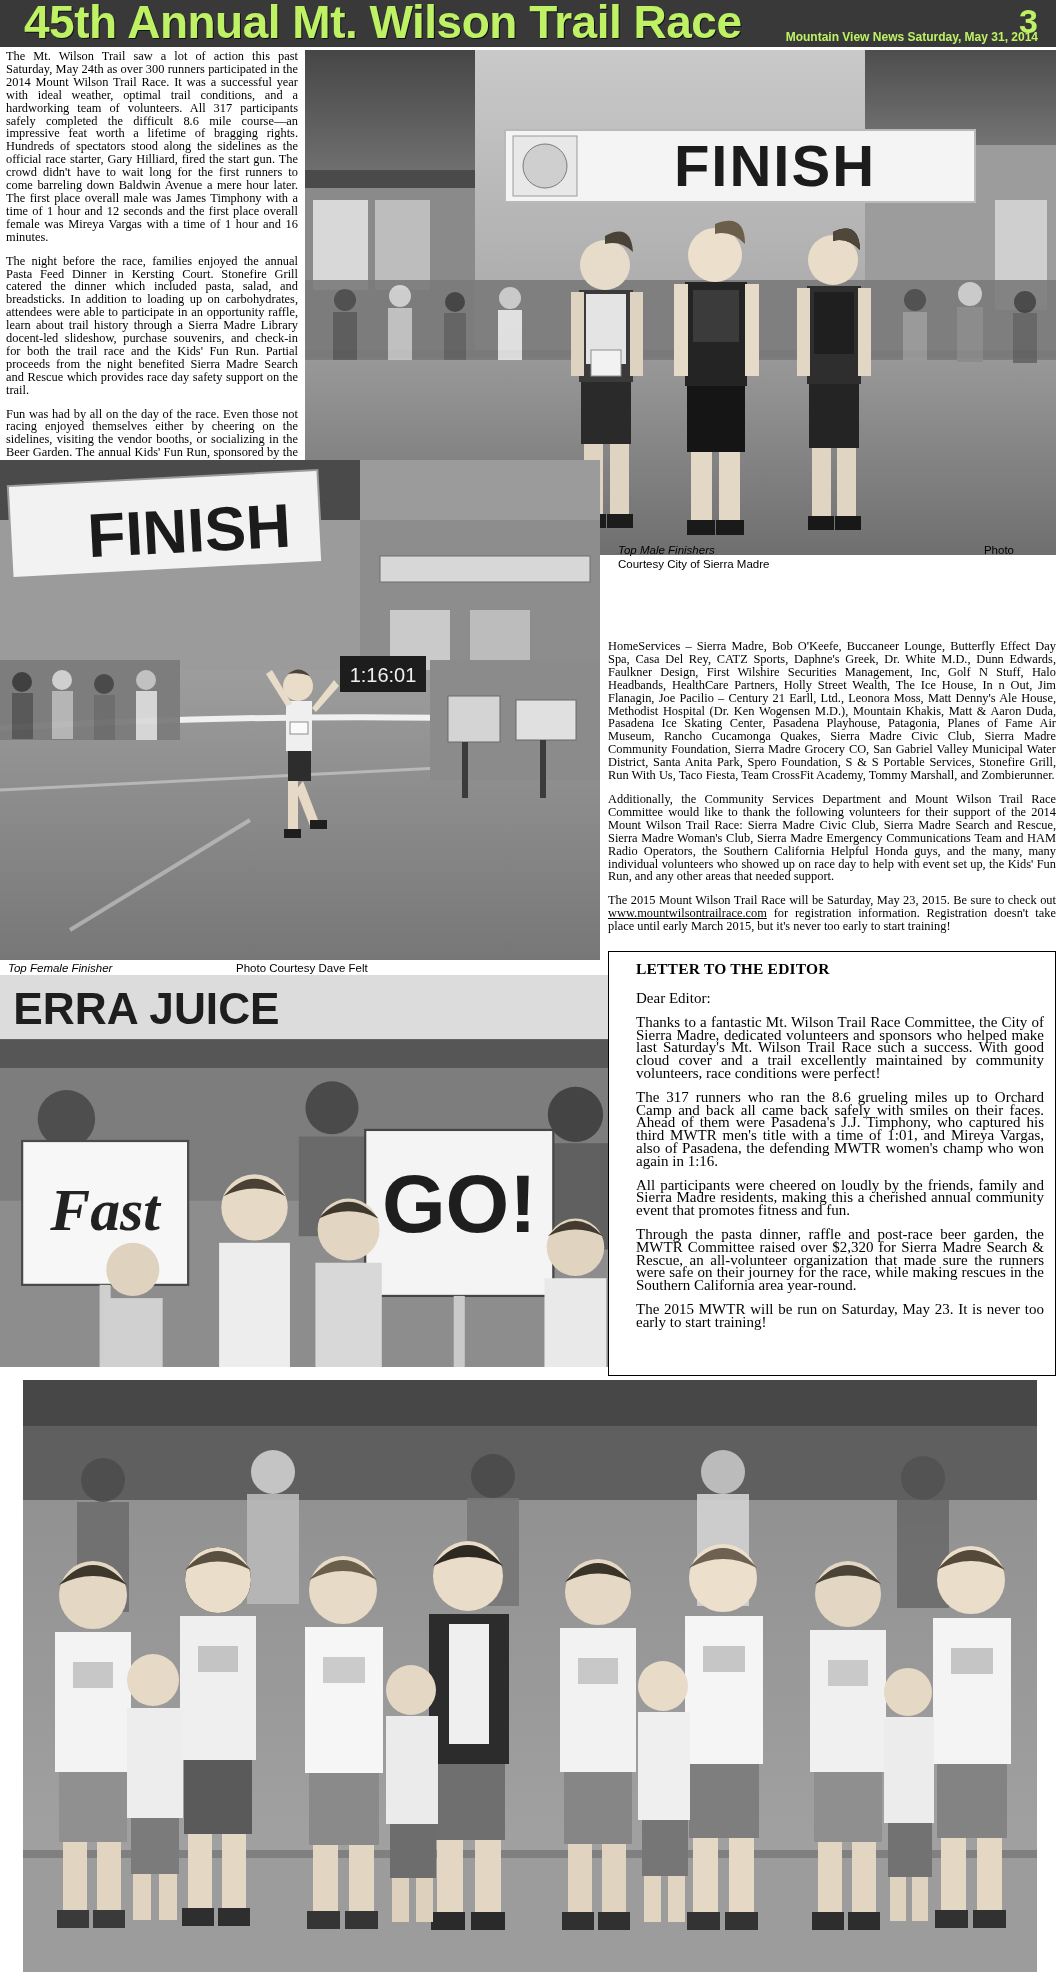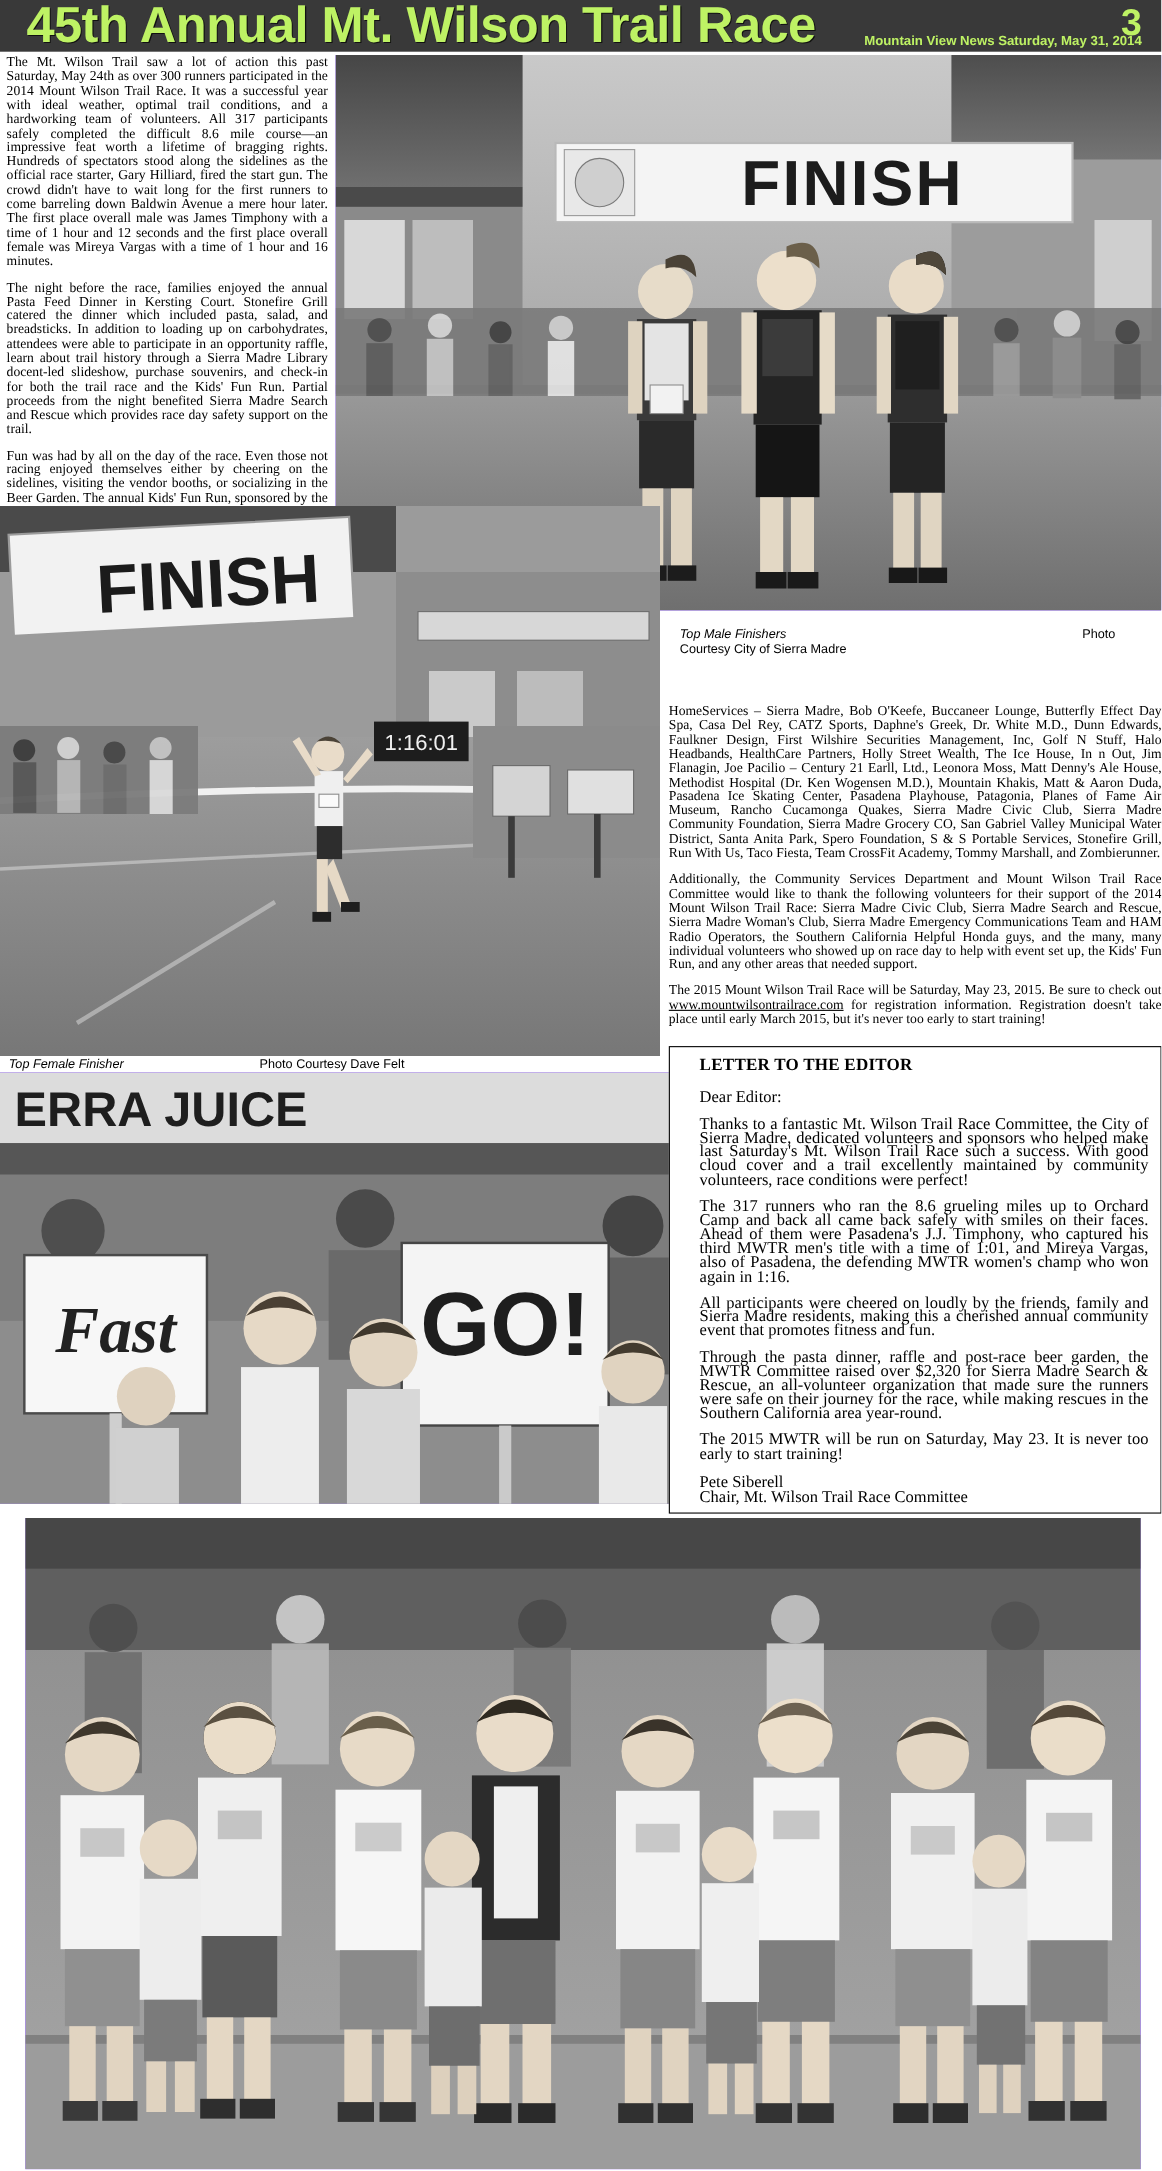--- a/index.html
+++ b/index.html
@@ -68,21 +68,21 @@
   #photo-kids-group{left:23px;top:1380px;width:1014px;height:592px;}
 
   
   .caption{
     font-family:"Liberation Sans", sans-serif;
     font-size:11.5px;
     line-height:13.5px;
     color:#000;
   }
   .caption .ital{font-style:italic;}
-  #cap-top-male{position:absolute;left:618px;top:571px;width:438px;}
+  #cap-top-male{position:absolute;left:618px;top:544px;width:438px;}
   #cap-top-male .right{position:absolute;right:42px;top:0;font-style:normal;}
   #cap-female{position:absolute;left:8px;top:962px;width:592px;}
   #cap-female .right{position:absolute;left:228px;top:0;font-style:normal;}
 
   
   .col2{
     position:absolute;left:608px;top:640px;width:448px;
   }
   .col2 a{color:#000;text-decoration:underline;}
 
@@ -364,24 +364,20 @@
 
   <div class="letterbox">
     <div class="letter-title">LETTER TO THE EDITOR</div>
     <div class="letter-body">
       <p class="nojust">Dear Editor:</p>
       <p>Thanks to a fantastic Mt. Wilson Trail Race Committee, the City of Sierra Madre, dedicated volunteers and sponsors who helped make last Saturday's Mt. Wilson Trail Race such a success.  With good cloud cover and a trail excellently maintained by community volunteers, race conditions were perfect!</p>
       <p>The 317 runners who ran the 8.6 grueling miles up to Orchard Camp and back all came back safely with smiles on their faces.  Ahead of them were Pasadena's J.J. Timphony, who captured his third MWTR men's title with a time of 1:01, and Mireya Vargas, also of Pasadena, the defending MWTR women's champ who won again in 1:16.</p>
       <p>All participants were cheered on loudly by the friends, family and Sierra Madre residents, making this a cherished annual community event that promotes fitness and fun.</p>
       <p>Through the pasta dinner, raffle and post-race beer garden, the MWTR Committee raised over $2,320 for Sierra Madre Search &amp; Rescue, an all-volunteer organization that made sure the runners were safe on their journey for the race, while making rescues in the Southern California area year-round.</p>
       <p>The 2015 MWTR will be run on Saturday, May 23.  It is never too early to start training!</p>
-      <div class="sig">
-        <div>Pete Siberell</div>
-        <div>Chair, Mt. Wilson Trail Race Committee</div>
-      </div>
     </div>
   </div>
 
   <div class="photo" id="photo-kids-group">
     <svg class="ph-inner" viewBox="0 0 1014 592" preserveAspectRatio="none" aria-hidden="true">
       <defs>
         <linearGradient id="bgG" x1="0" y1="0" x2="0" y2="1">
           <stop offset="0%" stop-color="#8c8c8c"></stop>
             <stop offset="100%" stop-color="#a6a6a6"></stop>
         </linearGradient>

